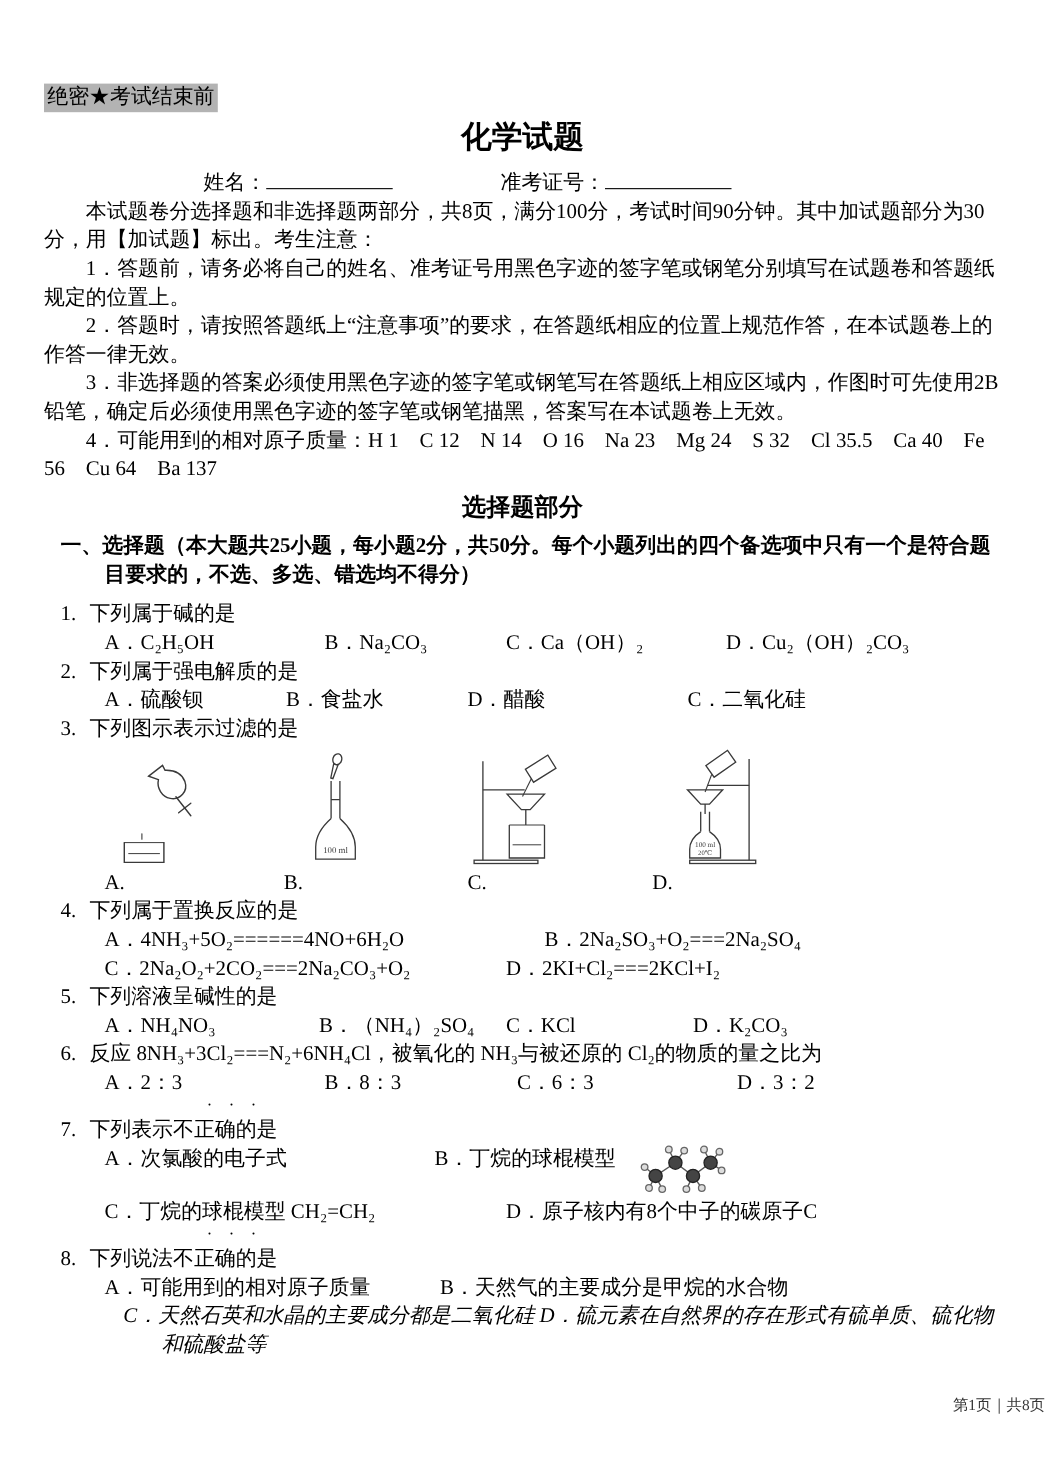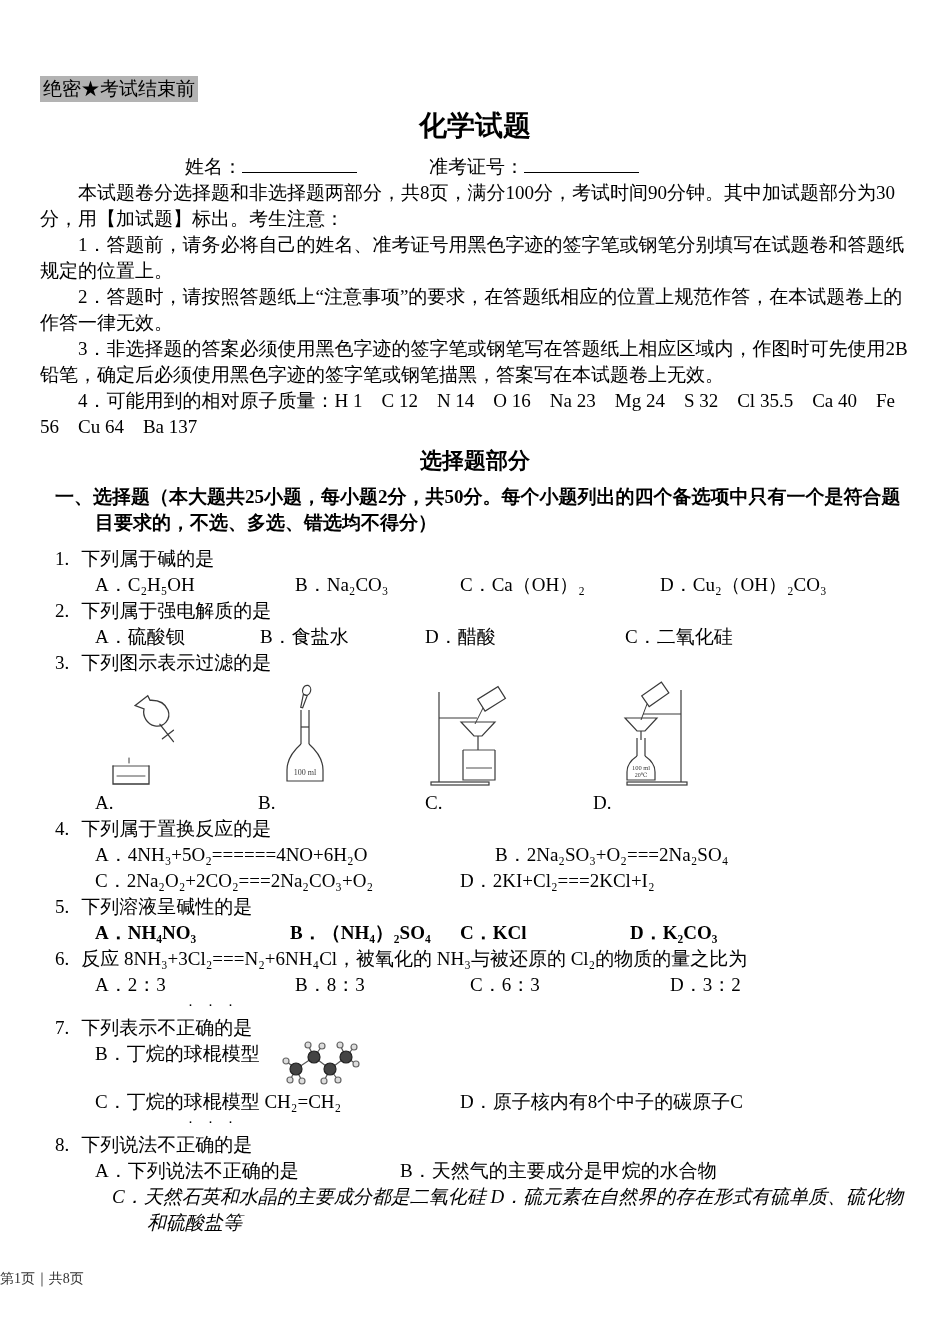--- a/index.html
+++ b/index.html
@@ -13,55 +13,55 @@
 
   .security-row { padding: 44px 0 0 40px; margin-top: 32px; }
   .security { display: inline-block; background: #b3b3b3; padding: 0 3px; }
 
   .title { text-align: center; margin-top: 14px; font-size: 22px; line-height: 30px; }
   .title .emph { font-weight: bold; font-size: 24px; }
   .subject { text-align: center; margin-top: 6px; font-size: 28px; font-weight: bold; line-height: 36px; }
 
   .name-row { margin-left: 40px; padding-left: 145px; margin-top: 10px; }
   .blank { display: inline-block; width: 115px; height: 16px; border-bottom: 1px solid #000; }
-  .examno-label { margin-left: 72px; }
+  .examno-label { margin-left: 98px; }
 
   .content { margin: 0 40px; }
   .para { text-indent: 2em; }
 
   .part-title { text-align: center; font-weight: bold; font-size: 22px; margin: 8px 0 6px; }
   .instruction { margin: 10px 40px; padding-left: 55px; text-indent: -40px; font-weight: bold; }
 
   .q { margin: 0 40px; }
   .stem { padding-left: 15px; }
   .stem .t { margin-left: 12px; }
   .opts { margin-left: 55px; display: grid; }
   .g1 { grid-template-columns: 200px 165px 200px 1fr; }
   .g2 { grid-template-columns: 165px 165px 200px 1fr; }
-  .g5 { grid-template-columns: 195px 170px 170px 1fr; font-weight: bold; }
+  .g5 { grid-template-columns: 195px 170px 170px 1fr; }
   .g6 { grid-template-columns: 200px 175px 200px 1fr; }
   .c2-400 { grid-template-columns: 400px 1fr; }
   .c2-365 { grid-template-columns: 365px 1fr; }
   .c2-300 { grid-template-columns: 300px 1fr; }
   .c2-305 { grid-template-columns: 305px 1fr; }
 
   .dots { margin-left: 148px; font-size: 15px; line-height: 15px; height: 17px; }
 
   .figrow { margin-left: 55px; display: flex; align-items: flex-end; padding: 4px 0 0; }
   .fig { display: flex; flex-direction: column; }
   .figA { width: 163px; } .figB { width: 167px; } .figC { width: 168px; } .figD { width: 175px; }
   .fig svg { display: block; }
   .figlabel { margin-top: 2px; }
 
   .optb { display: inline-flex; gap: 20px; align-items: flex-start; }
   .butane { margin-top: -4px; }
 
   .q8cd { margin-left: 72px; padding-left: 35px; text-indent: -35px; font-style: italic; }
 
-  .footer { position: absolute; top: 1234px; left: 0; width: 100%; text-align: left; font-size: 14px; color: #333; }
+  .footer { position: absolute; top: 1234px; left: 0; width: 100%; text-align: right; font-size: 14px; color: #333; }
 </style>
 </head>
 <body>
 
 <div class="page">
 
   <div class="security-row">
     <span class="security">绝密★考试结束前</span>
   </div>
 
@@ -232,20 +232,21 @@
       <span>D．3：2</span>
     </div>
   </div>
 
   <div class="q">
     <div class="dots">·　·　·</div>
     <div class="stem">
       <span class="n">7.</span><span class="t">下列表示不正确的是</span>
     </div>
     <div class="opts c2-300">
+      <span>A．次氯酸的电子式</span>
       <span class="optb">
         <span>B．丁烷的球棍模型</span>
         <svg class="butane" width="80" height="52" viewBox="0 0 80 52">
           <g stroke="#555" stroke-width="1.2">
             <line x1="16" y1="32" x2="34" y2="20"></line>
               <line x1="34" y1="20" x2="50" y2="32"></line>
               <line x1="50" y1="32" x2="66" y2="20"></line>
             <line x1="16" y1="32" x2="6" y2="24"></line>
               <line x1="16" y1="32" x2="10" y2="43"></line>
               <line x1="16" y1="32" x2="22" y2="44"></line>
@@ -283,21 +284,21 @@
       <span>D．原子核内有8个中子的碳原子C</span>
     </div>
   </div>
 
   <div class="q">
     <div class="dots">·　·　·</div>
     <div class="stem">
       <span class="n">8.</span><span class="t">下列说法不正确的是</span>
     </div>
     <div class="opts c2-305">
-      <span>A．下列说法不正确的是</span>
+      <span>A．可能用到的相对原子质量</span>
       <span>B．天然气的主要成分是甲烷的水合物</span>
     </div>
     <div class="q8cd">
       <span>C．天然石英和水晶的主要成分都是二氧化硅</span>
       <span>D．硫元素在自然界的存在形式有硫单质、硫化物和硫酸盐等</span>
     </div>
   </div>
 
   <div class="footer">第1页｜共8页</div>
 

